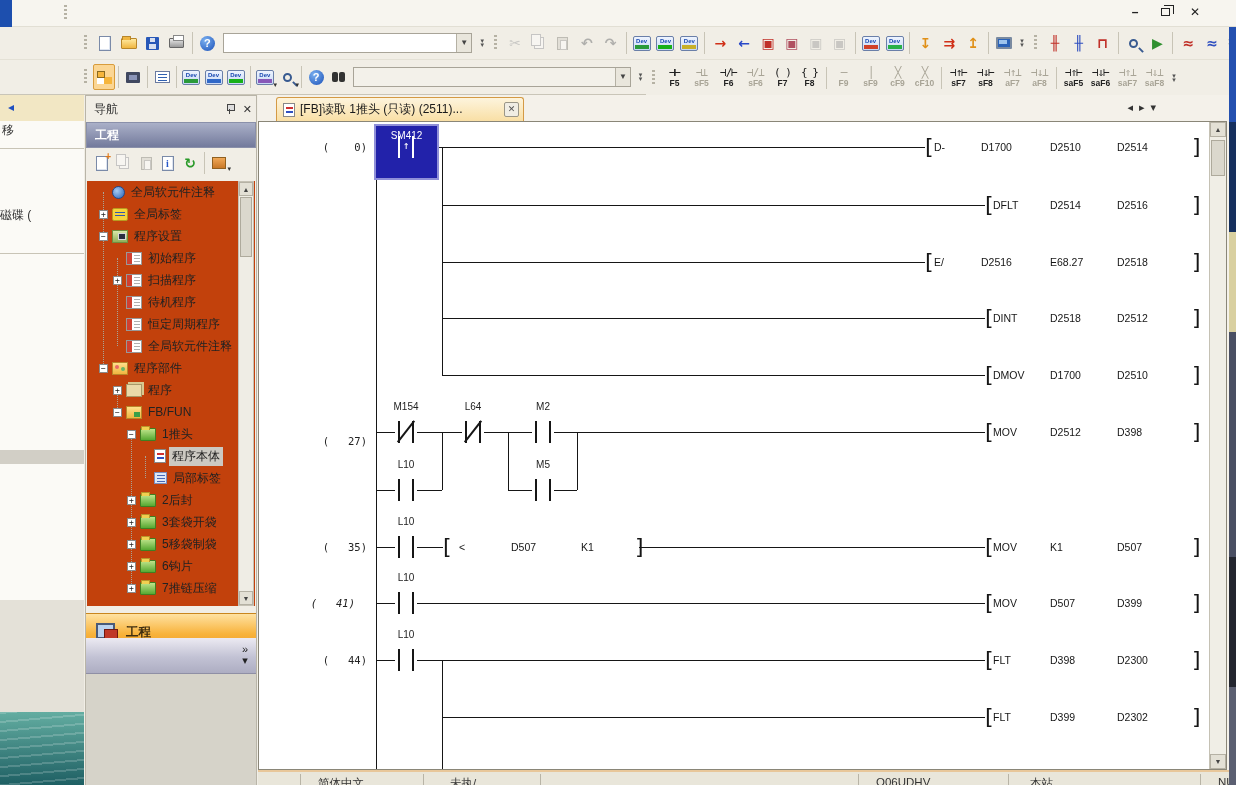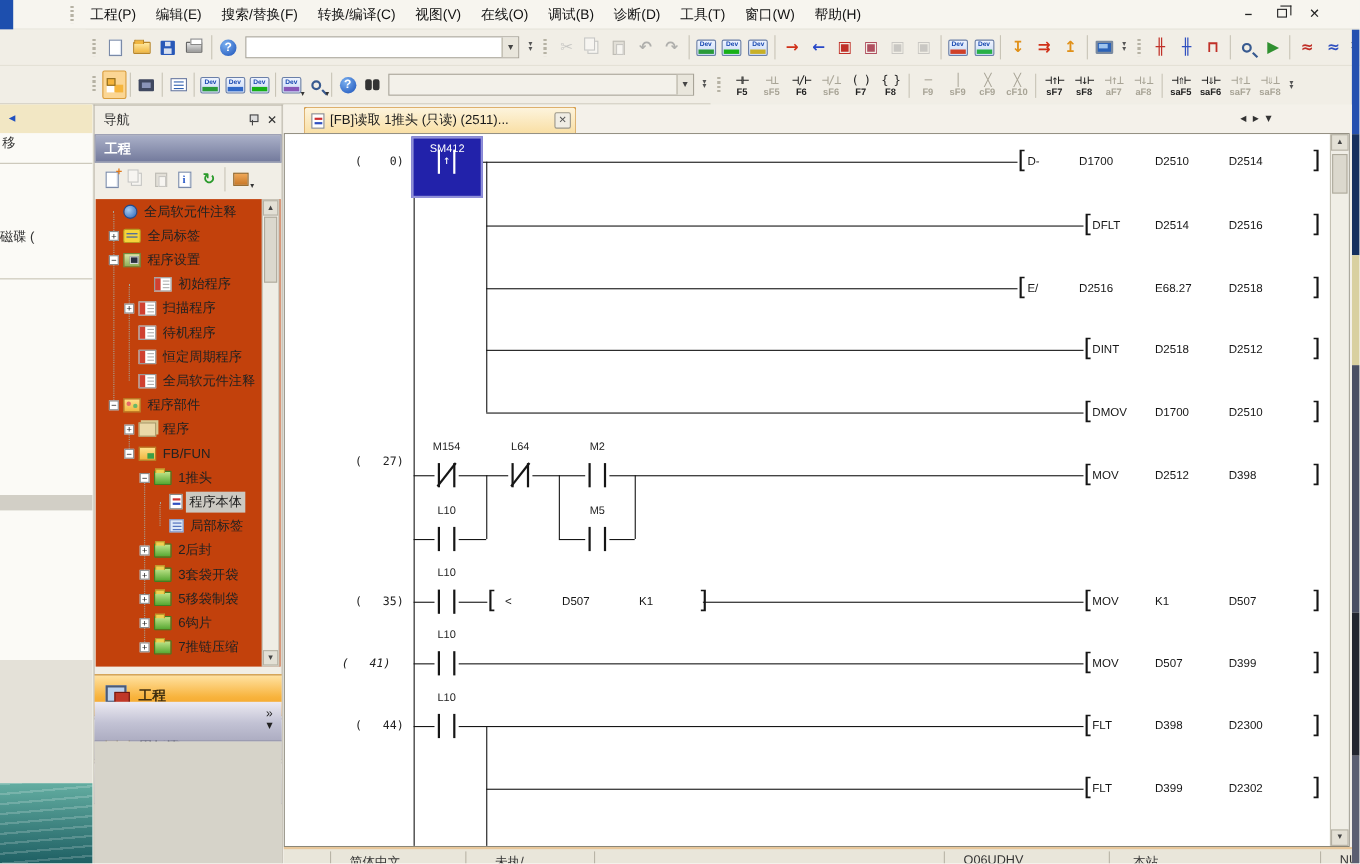--- a/index.html
+++ b/index.html
@@ -169,33 +169,20 @@
 </style>
 </head>
 <body>
 
 <div class="screen">
 
   <div class="menubar">
     <div class="corner-blue"></div>
     <div style="width:58px"></div>
     <div class="grip"></div>
-    <div id="menu-items" style="display:flex">
-        <div class="menu-item">工程(P)</div>
-        <div class="menu-item">编辑(E)</div>
-        <div class="menu-item">搜索/替换(F)</div>
-        <div class="menu-item">转换/编译(C)</div>
-        <div class="menu-item">视图(V)</div>
-        <div class="menu-item">在线(O)</div>
-        <div class="menu-item">调试(B)</div>
-        <div class="menu-item">诊断(D)</div>
-        <div class="menu-item">工具(T)</div>
-        <div class="menu-item">窗口(W)</div>
-        <div class="menu-item">帮助(H)</div>
-      </div>
     <div class="winbtns">
       <div class="winbtn" style="font-weight:bold">–</div>
       <div class="winbtn">
           <span class="ic-restore"></span>
         </div>
       <div class="winbtn">✕</div>
     </div>
   </div>
 
   <div class="tb-left1" actable="false"></div>
@@ -502,21 +489,21 @@
         <div class="tree-row" style="top: 22px; padding-left: 12px;">
           <div class="exp">+</div>
           <div class="ti ti-glabel"></div>
           <div class="tlabel">全局标签</div>
         </div>
         <div class="tree-row" style="top: 44px; padding-left: 12px;">
           <div class="exp">−</div>
           <div class="ti ti-pset"></div>
           <div class="tlabel">程序设置</div>
         </div>
-        <div class="tree-row" style="top: 66px; padding-left: 40px;">
+        <div class="tree-row" style="top: 66px; padding-left: 26px;">
           <div class="exp none"></div>
           <div class="ti ti-book"></div>
           <div class="tlabel">初始程序</div>
         </div>
         <div class="tree-row" style="top: 88px; padding-left: 26px;">
           <div class="exp">+</div>
           <div class="ti ti-book"></div>
           <div class="tlabel">扫描程序</div>
         </div>
         <div class="tree-row" style="top: 110px; padding-left: 26px;">
@@ -693,21 +680,21 @@
             <div class="cbar l"></div>
             <div class="cbar r"></div>
           </div>
           <div class="clabel" style="left: 109px; top: 450px;">L10</div>
           <div class="contact" style="left: 136px; top: 525px;">
             <div class="cbar l"></div>
             <div class="cbar r"></div>
           </div>
           <div class="clabel" style="left: 109px; top: 507px;">L10</div>
           <div class="step" style="left: 36px; top: 19px;">(    0)</div>
-          <div class="step" style="left: 36px; top: 292px;">(   27)</div>
+          <div class="step" style="left: 36px; top: 313px;">(   27)</div>
           <div class="step" style="left: 36px; top: 419px;">(   35)</div>
           <div class="step" style="left: 24px; top: 475px; font-style: italic;">(   41)</div>
           <div class="step" style="left: 36px; top: 532px;">(   44)</div>
           <div class="br" style="left: 666px; top: 12px;">[</div>
           <div class="br" style="left: 933px; top: 12px;">]</div>
           <div class="itxt" style="left: 675px; top: 19px;">D-</div>
           <div class="itxt" style="left: 722px; top: 19px;">D1700</div>
           <div class="itxt" style="left: 791px; top: 19px;">D2510</div>
           <div class="itxt" style="left: 858px; top: 19px;">D2514</div>
           <div class="br" style="left: 726px; top: 70px;">[</div>

